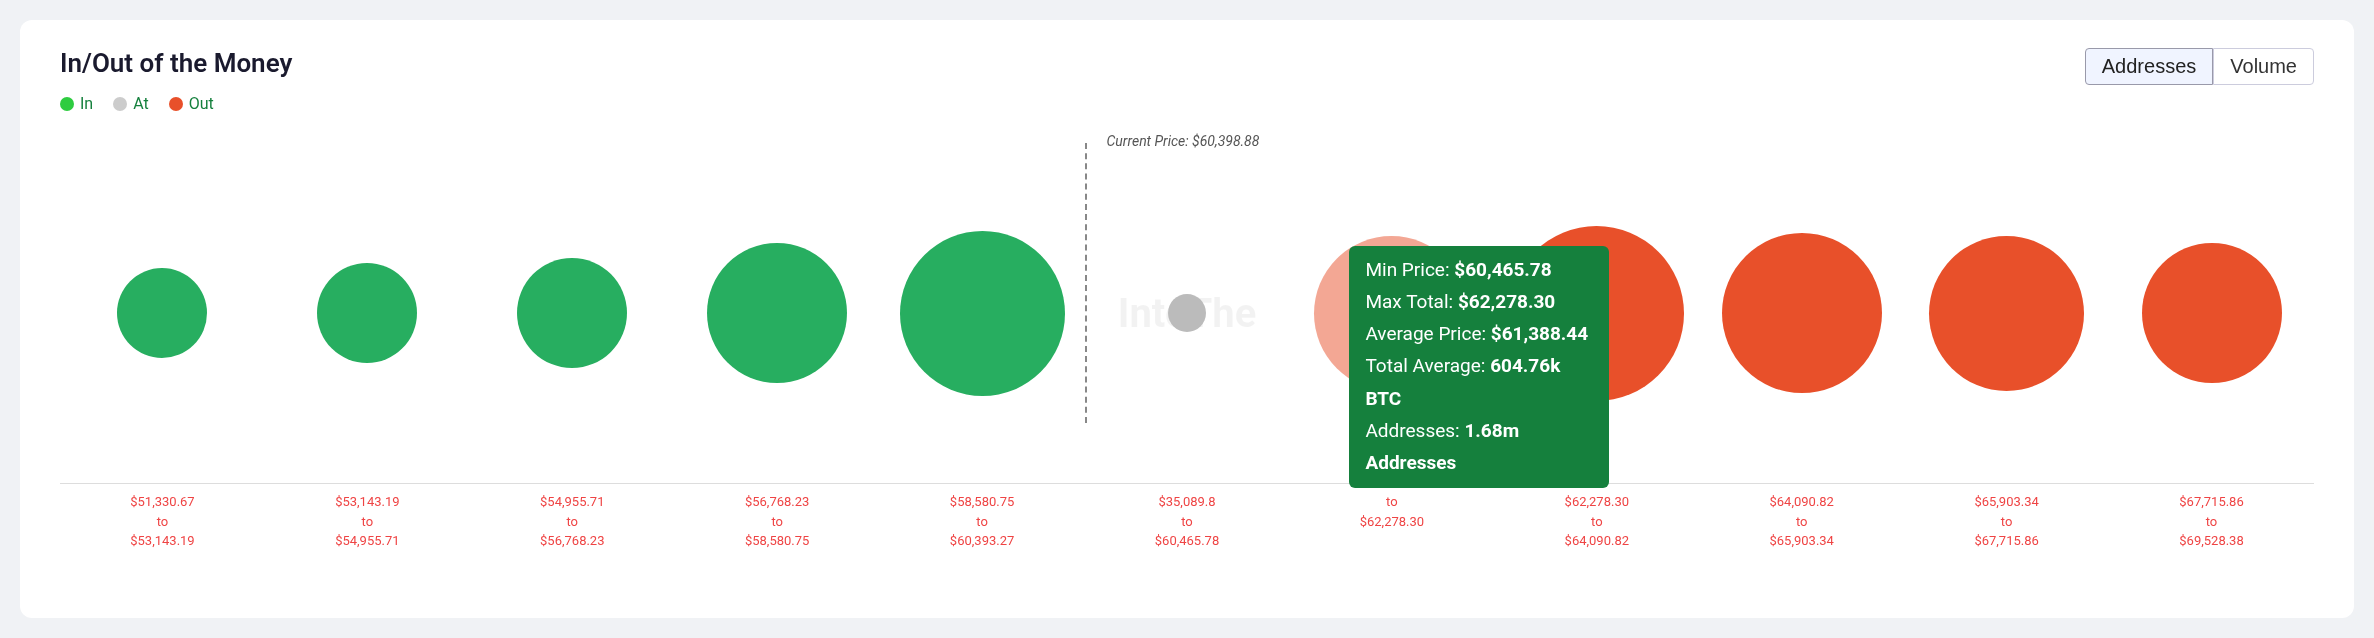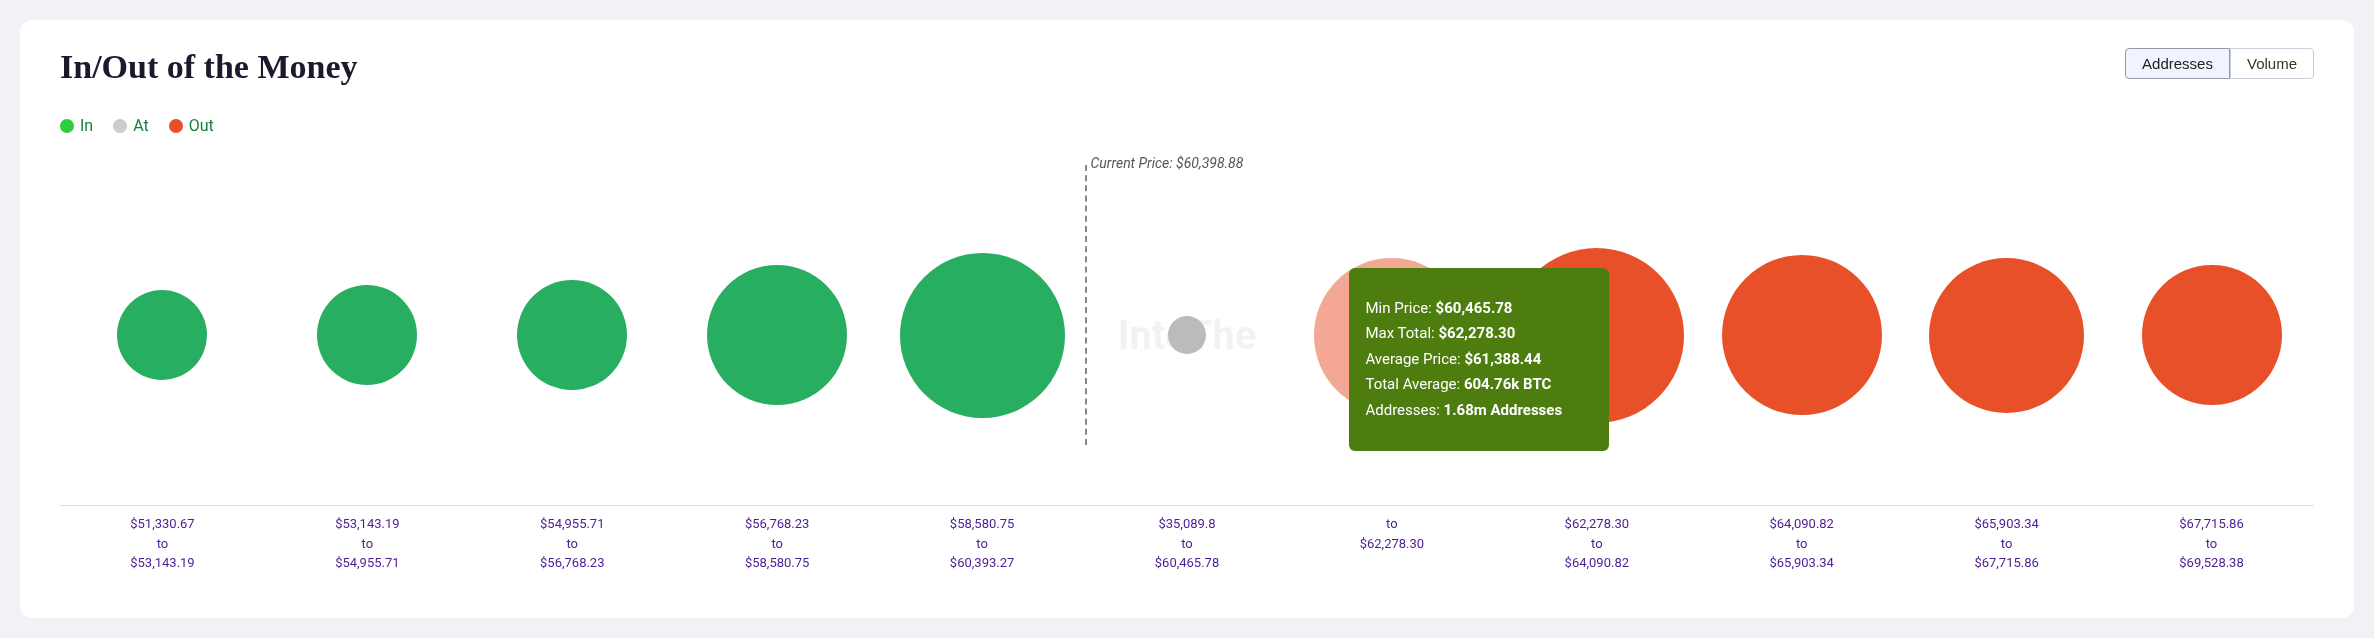--- a/index.html
+++ b/index.html
@@ -12,25 +12,24 @@
     }
     .chart-container {
       background: #ffffff;
       border-radius: 12px;
       padding: 28px 40px 20px 40px;
       margin: 20px;
       position: relative;
       height: 598px;
     }
     .chart-title {
-      font-size: 34px;
+      font-size: 26px;
       font-weight: 600;
       color: #1a1a2e;
-      margin-bottom: 30px;
-      font-family: Liberation Serif, serif;
+      margin-bottom: 16px;
     }
     .legend {
       display: flex;
       align-items: center;
       gap: 20px;
       margin-bottom: 30px;
     }
     .legend-item {
       display: flex;
       align-items: center;
@@ -49,21 +48,21 @@
 
     .top-buttons {
       position: absolute;
       top: 28px;
       right: 40px;
       display: flex;
       gap: 0;
     }
     .btn-toggle {
       padding: 6px 16px;
-      font-size: 15px;
+      font-size: 20px;
       border: 1px solid #ccd;
       background: #fff;
       cursor: pointer;
       color: #333;
     }
     .btn-toggle.active {
       background: #f0f4ff;
       border-color: #99a;
       color: #222;
     }
@@ -81,21 +80,21 @@
       position: absolute;
       top: 0;
       bottom: 60px;
       width: 2px;
       border-left: 2px dashed #888;
       z-index: 10;
     }
     .current-price-label {
       position: absolute;
       top: -10px;
-      left: 4px;
+      left: 20px;
       font-size: 14px;
       color: #555;
       font-style: italic;
       white-space: nowrap;
     }
 
     .bubbles-row {
       display: flex;
       align-items: center;
       gap: 0;
@@ -137,34 +136,34 @@
 
     .x-labels {
       display: flex;
       width: 100%;
       margin-top: 8px;
     }
     .x-label-col {
       flex: 1;
       text-align: center;
       font-size: 13px;
-      color: #4c1d95;
+      color: #ef4444;
       line-height: 1.5;
     }
     .x-label-col span {
       display: block;
     }
 
     .tooltip-box {
       position: absolute;
-      background: #4d7c0f;
+      background: #15803d;
       color: #fff;
       border-radius: 6px;
-      padding: 28px 16px;
-      font-size: 15px;
+      padding: 8px 16px;
+      font-size: 19px;
       line-height: 1.7;
       z-index: 100;
       width: 260px;
     }
     .tooltip-box b {
       font-weight: 700;
     }
 
     .axis-line {
       width: 100%;

